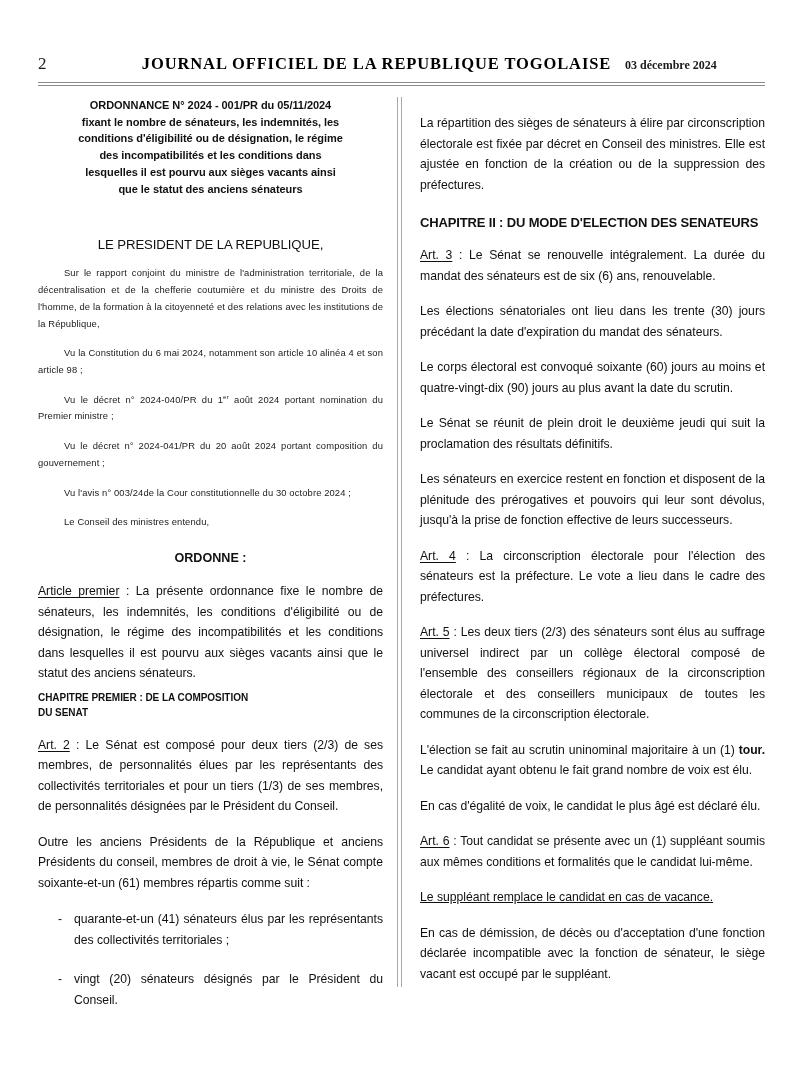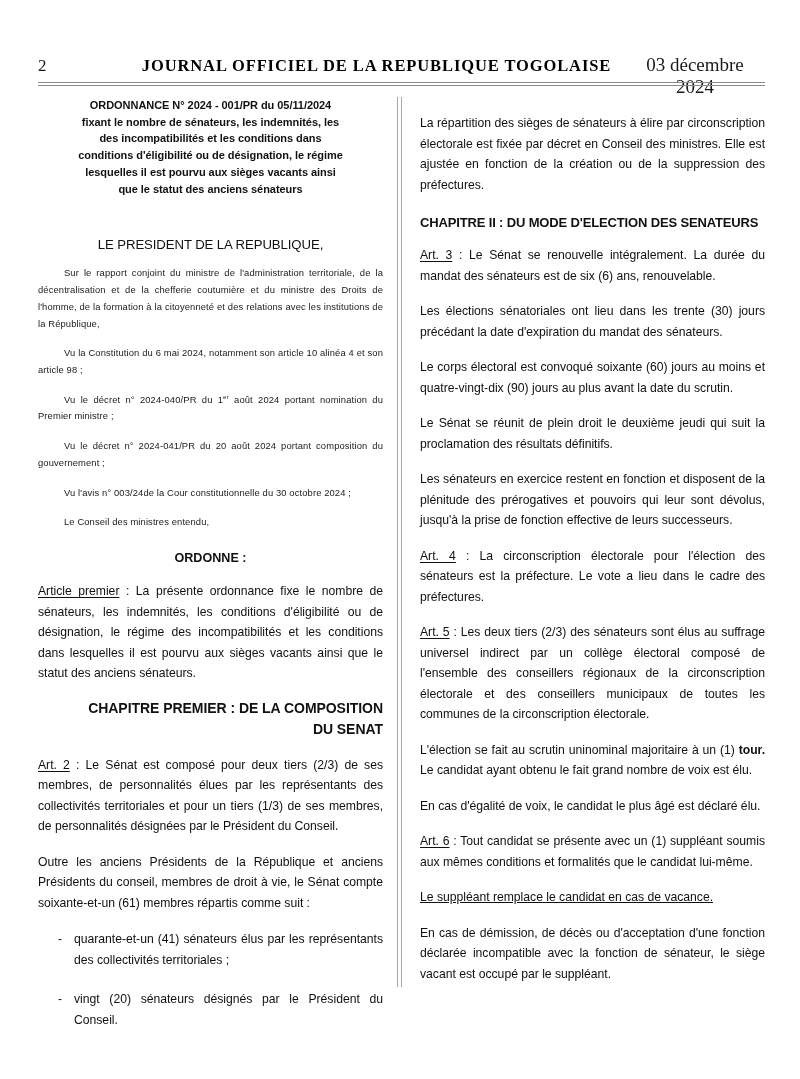--- a/index.html
+++ b/index.html
@@ -41,25 +41,26 @@
     font-weight: bold;
     font-size: 16.5px;
     letter-spacing: 0.9px;
     text-align: center;
     flex: 1 1 auto;
     white-space: nowrap;
     color: #000000;
   }
   .masthead-date {
     font-family: "Liberation Serif", serif;
-    font-size: 19px;
-    text-align: center;
+    font-size: 12px;
+    text-align: left;
     width: 140px;
     flex: 0 0 140px;
     color: #1a1a1a;
+    font-weight: bold;
   }
   .rule-double {
     position: absolute;
     left: 38px;
     top: 82px;
     width: 727px;
     height: 4px;
   }
   .rule-double .r1,
   .rule-double .r2 {
@@ -121,25 +122,25 @@
     margin: 40px 0 0 0;
     letter-spacing: -0.1px;
   }
   .center-head-sm {
     text-align: center;
     font-weight: bold;
     font-size: 12.6px;
     margin: 20px 0 0 0;
   }
   .chapter-head {
-    text-align: right;
-    font-weight: bold;
-    font-size: 14px;
+    text-align: left;
+    font-weight: bold;
+    font-size: 10px;
     line-height: 1.5;
-    margin: 14px 0 0 0;
+    margin: 6px 0 0 0;
     letter-spacing: -0.05px;
   }
   .chapter-head .ln { display: block; }
   .chapter-head-wide {
     text-align: left;
     font-weight: bold;
     font-size: 13px;
     margin: 20px 0 0 0;
     letter-spacing: -0.15px;
     white-space: nowrap;
@@ -219,22 +220,22 @@
     <div class="r2"></div>
   </div>
 
   <div class="columns">
 
     <div class="col col-left">
 
       <div class="ord-title">
         <span class="ln">ORDONNANCE N° 2024 - 001/PR du 05/11/2024</span>
         <span class="ln">fixant le nombre de sénateurs, les indemnités, les</span>
+        <span class="ln">conditions d'éligibilité ou de désignation, le régime</span>
         <span class="ln">des incompatibilités  et les conditions dans</span>
-        <span class="ln">conditions d'éligibilité ou de désignation, le régime</span>
         <span class="ln">lesquelles il est pourvu aux sièges vacants ainsi</span>
         <span class="ln">que le statut des anciens sénateurs</span>
       </div>
 
       <div class="center-head">LE PRESIDENT DE LA REPUBLIQUE,</div>
 
       <p class="fine">Sur le rapport conjoint du ministre de l'administration territoriale, de la décentralisation et de la chefferie coutumière et du ministre des Droits de l'homme, de la formation à la citoyenneté et des relations avec les institutions de la République,</p>
       <p class="fine">Vu la Constitution du 6 mai 2024, notamment son article 10 alinéa 4 et son article 98 ;</p>
       <p class="fine"><span>Vu le décret n° 2024-040/PR du 1</span><sup class="sup-er">er</sup><span> août 2024 portant nomination du Premier ministre ;</span></p>
       <p class="fine">Vu le décret n° 2024-041/PR du 20 août 2024 portant composition du gouvernement  ;</p>

